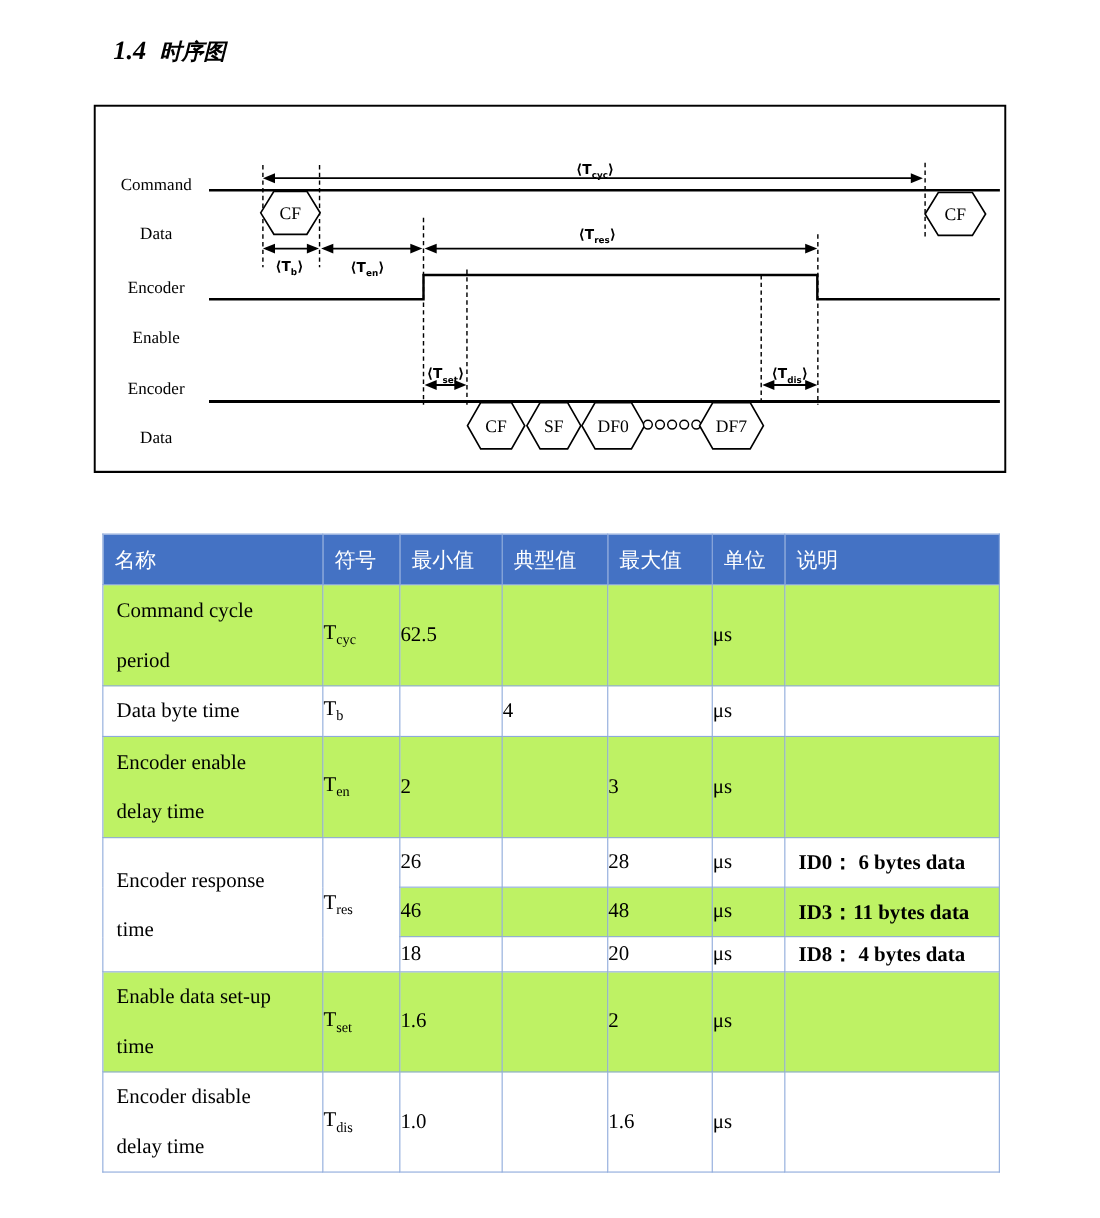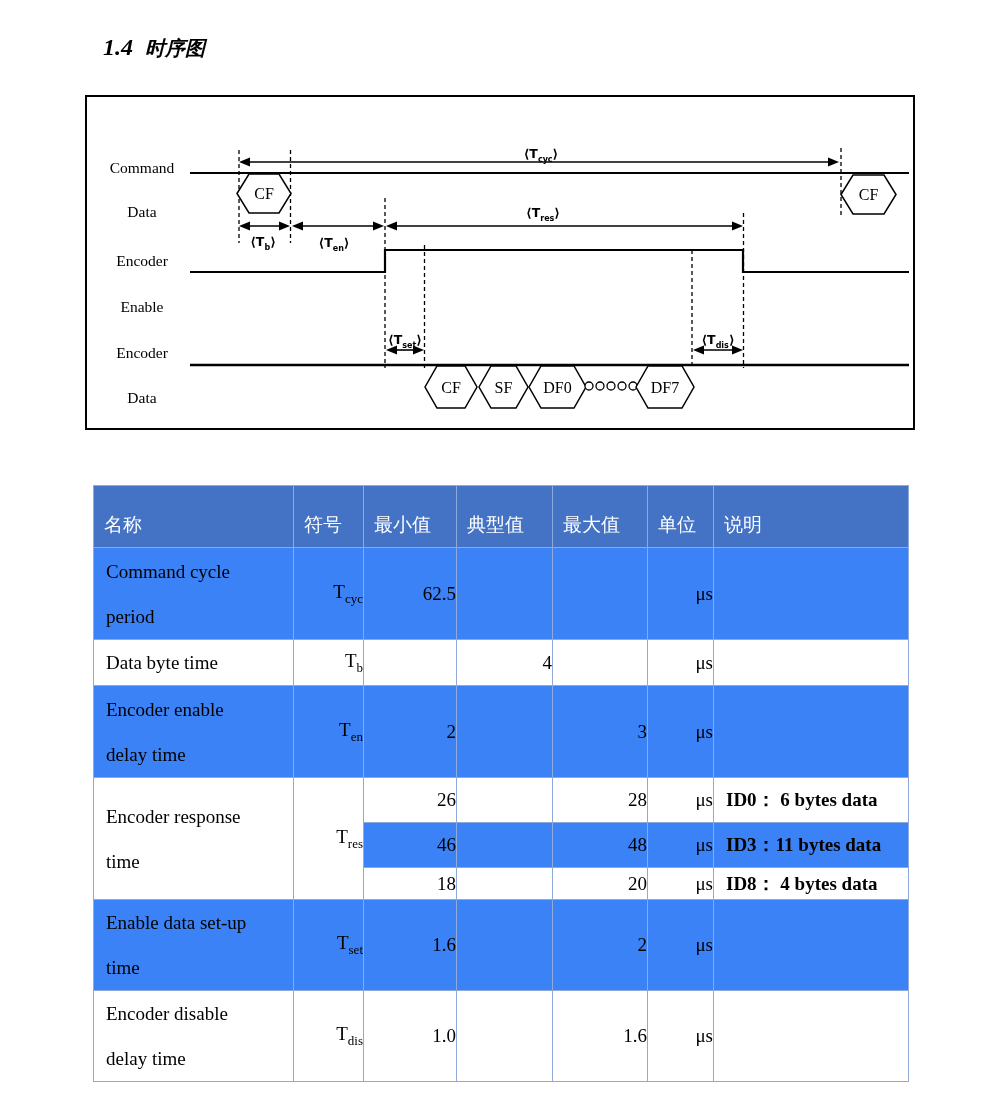--- a/index.html
+++ b/index.html
@@ -22,24 +22,24 @@
   .dot{fill:#fff;stroke:#000;stroke-width:1.3;}
   .siglabel{font:15.5px "Liberation Serif",serif;fill:#000;}
   .blocklabel{font:16px "Liberation Serif",serif;fill:#000;}
   .tlabel{font:bold 12.5px "DejaVu Sans",sans-serif;fill:#000;}
   .tsub{font-size:8px;}
   
   .ttable{position:absolute;left:93px;top:485px;border-collapse:collapse;table-layout:fixed;}
   .ttable th,.ttable td{border:1.5px solid #8EAADB;}
   .ttable thead th{
     background:#4472C4;color:#fff;font-weight:normal;text-align:left;
-    padding:16px 0 0 10px;height:45px;font-size:19px;
+    padding:0 0 0 10px;height:45px;font-size:19px;
   }
-  .ttable td{font-size:19px;text-align:right;vertical-align:middle;padding:0;background:#fff;}
-  .ttable tr.alt td,.ttable td.alt{background:#3b82f6;}
+  .ttable td{font-size:19px;text-align:left;vertical-align:middle;padding:0;background:#fff;}
+  .ttable tr.alt td,.ttable td.alt{background:#bef264;}
   td.c-name{text-align:left;padding-left:12px;}
   .namewrap{width:148px;line-height:45px;}
   td.c-desc{text-align:left;padding-left:12px;font-weight:bold;}
   .ttable sub{font-size:13px;}
   tr.h92{height:92px}tr.h43{height:43px}tr.h45{height:45px}tr.h46{height:32px}tr.h91{height:91px}
 </style>
 </head>
 <body>
 
 <div class="heading">

